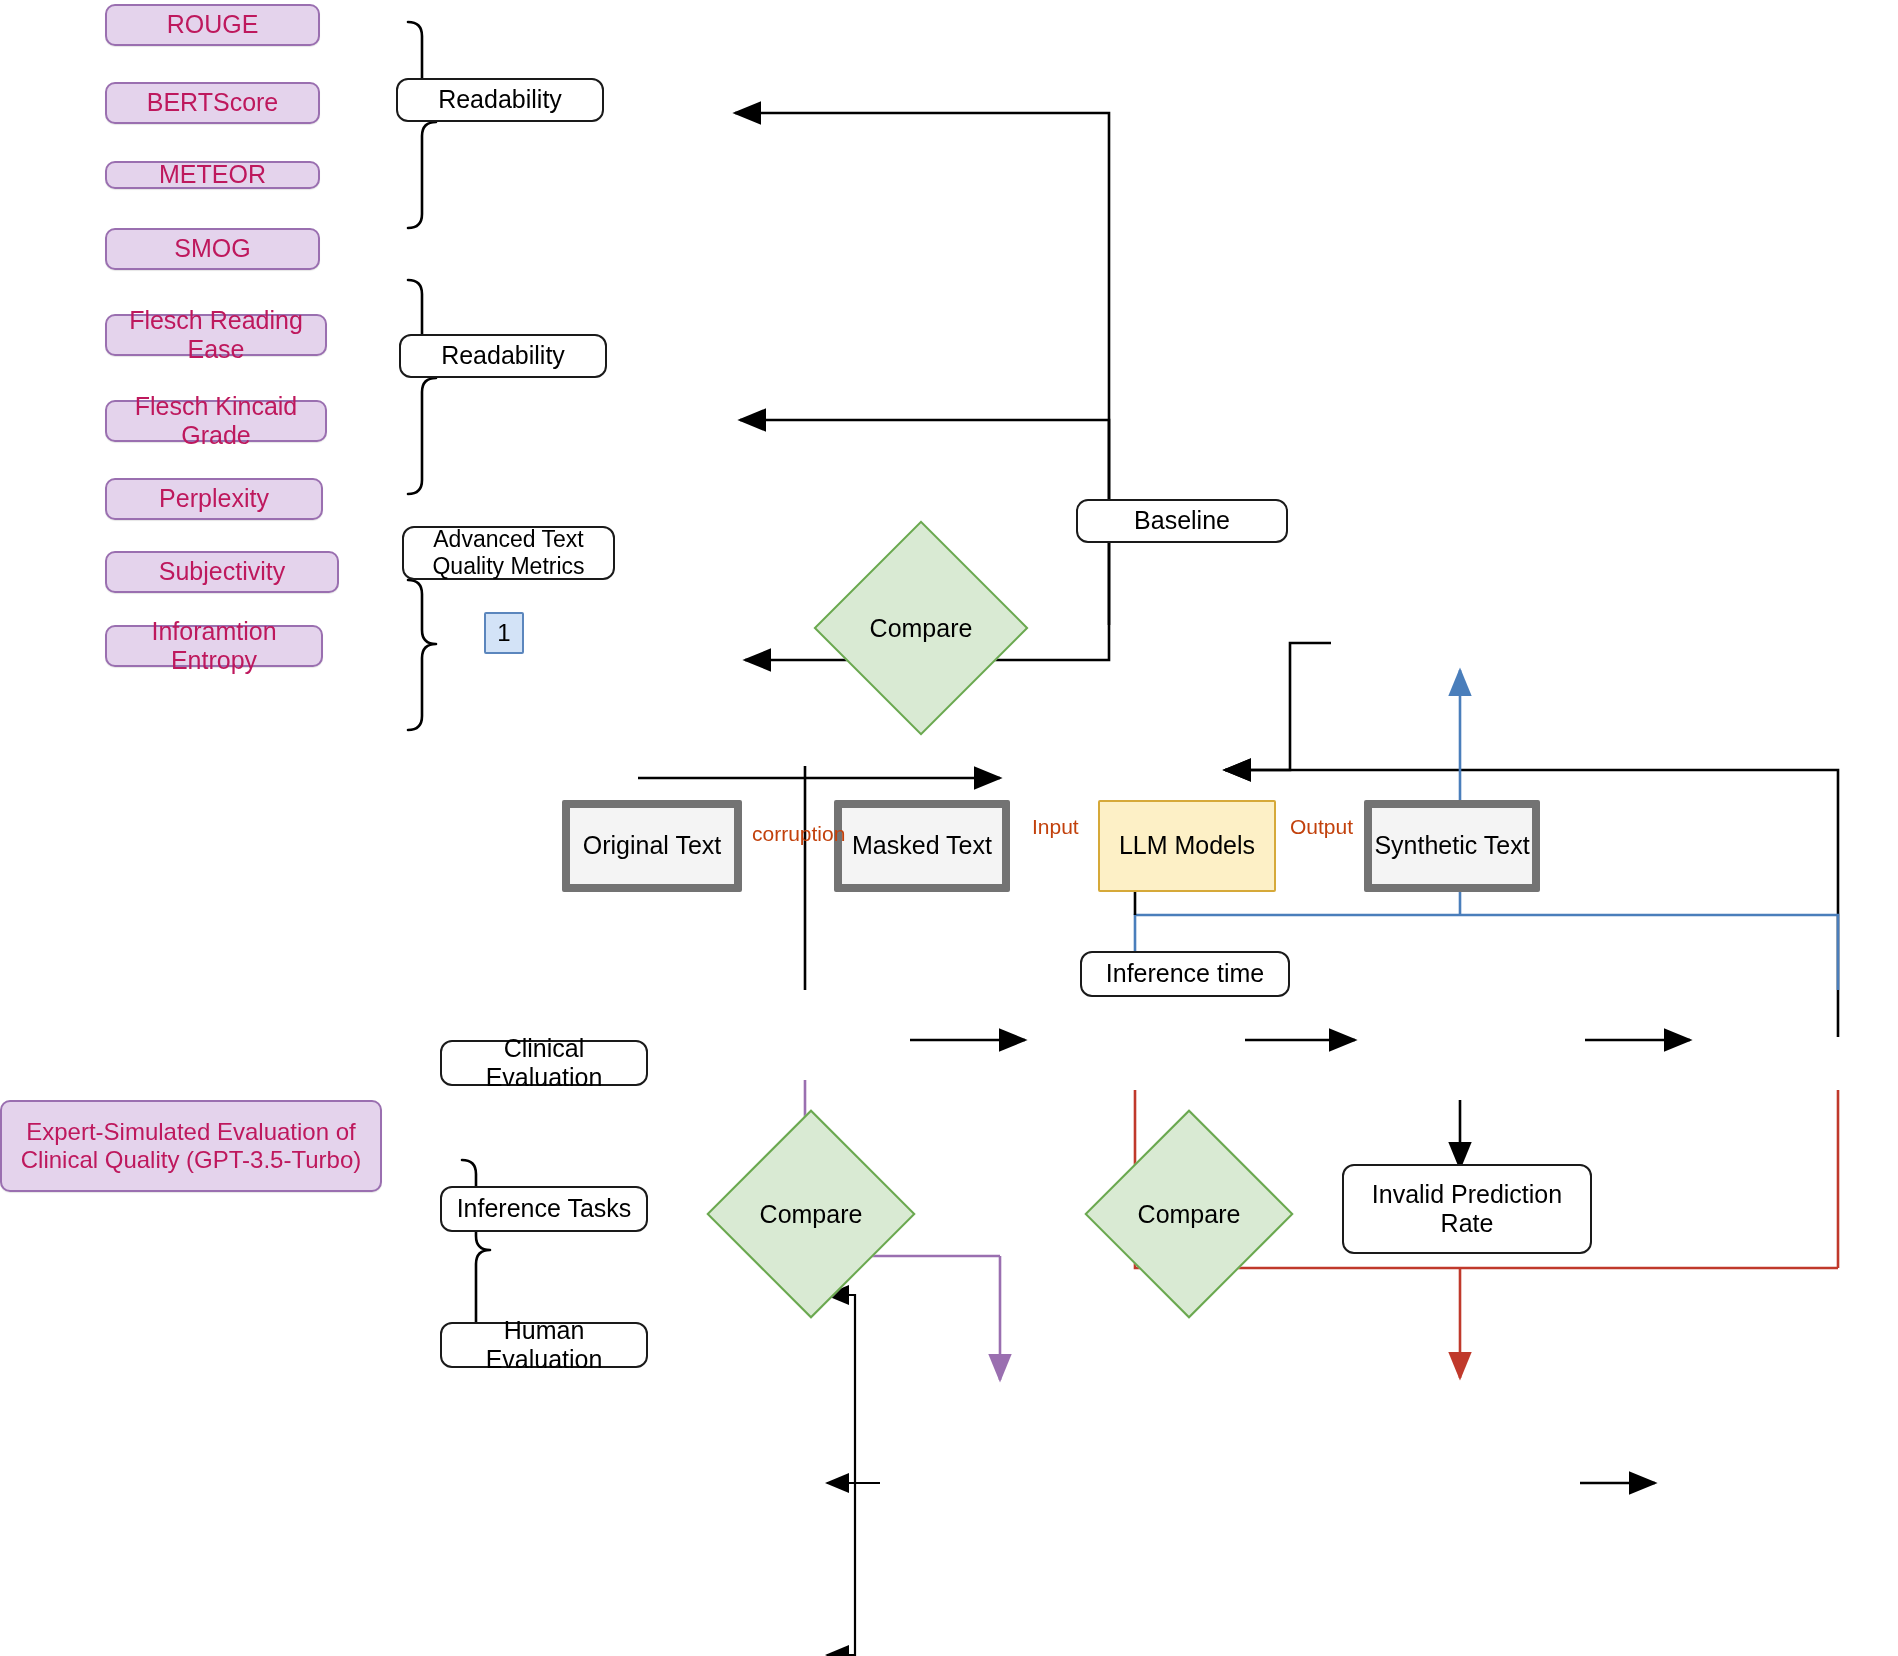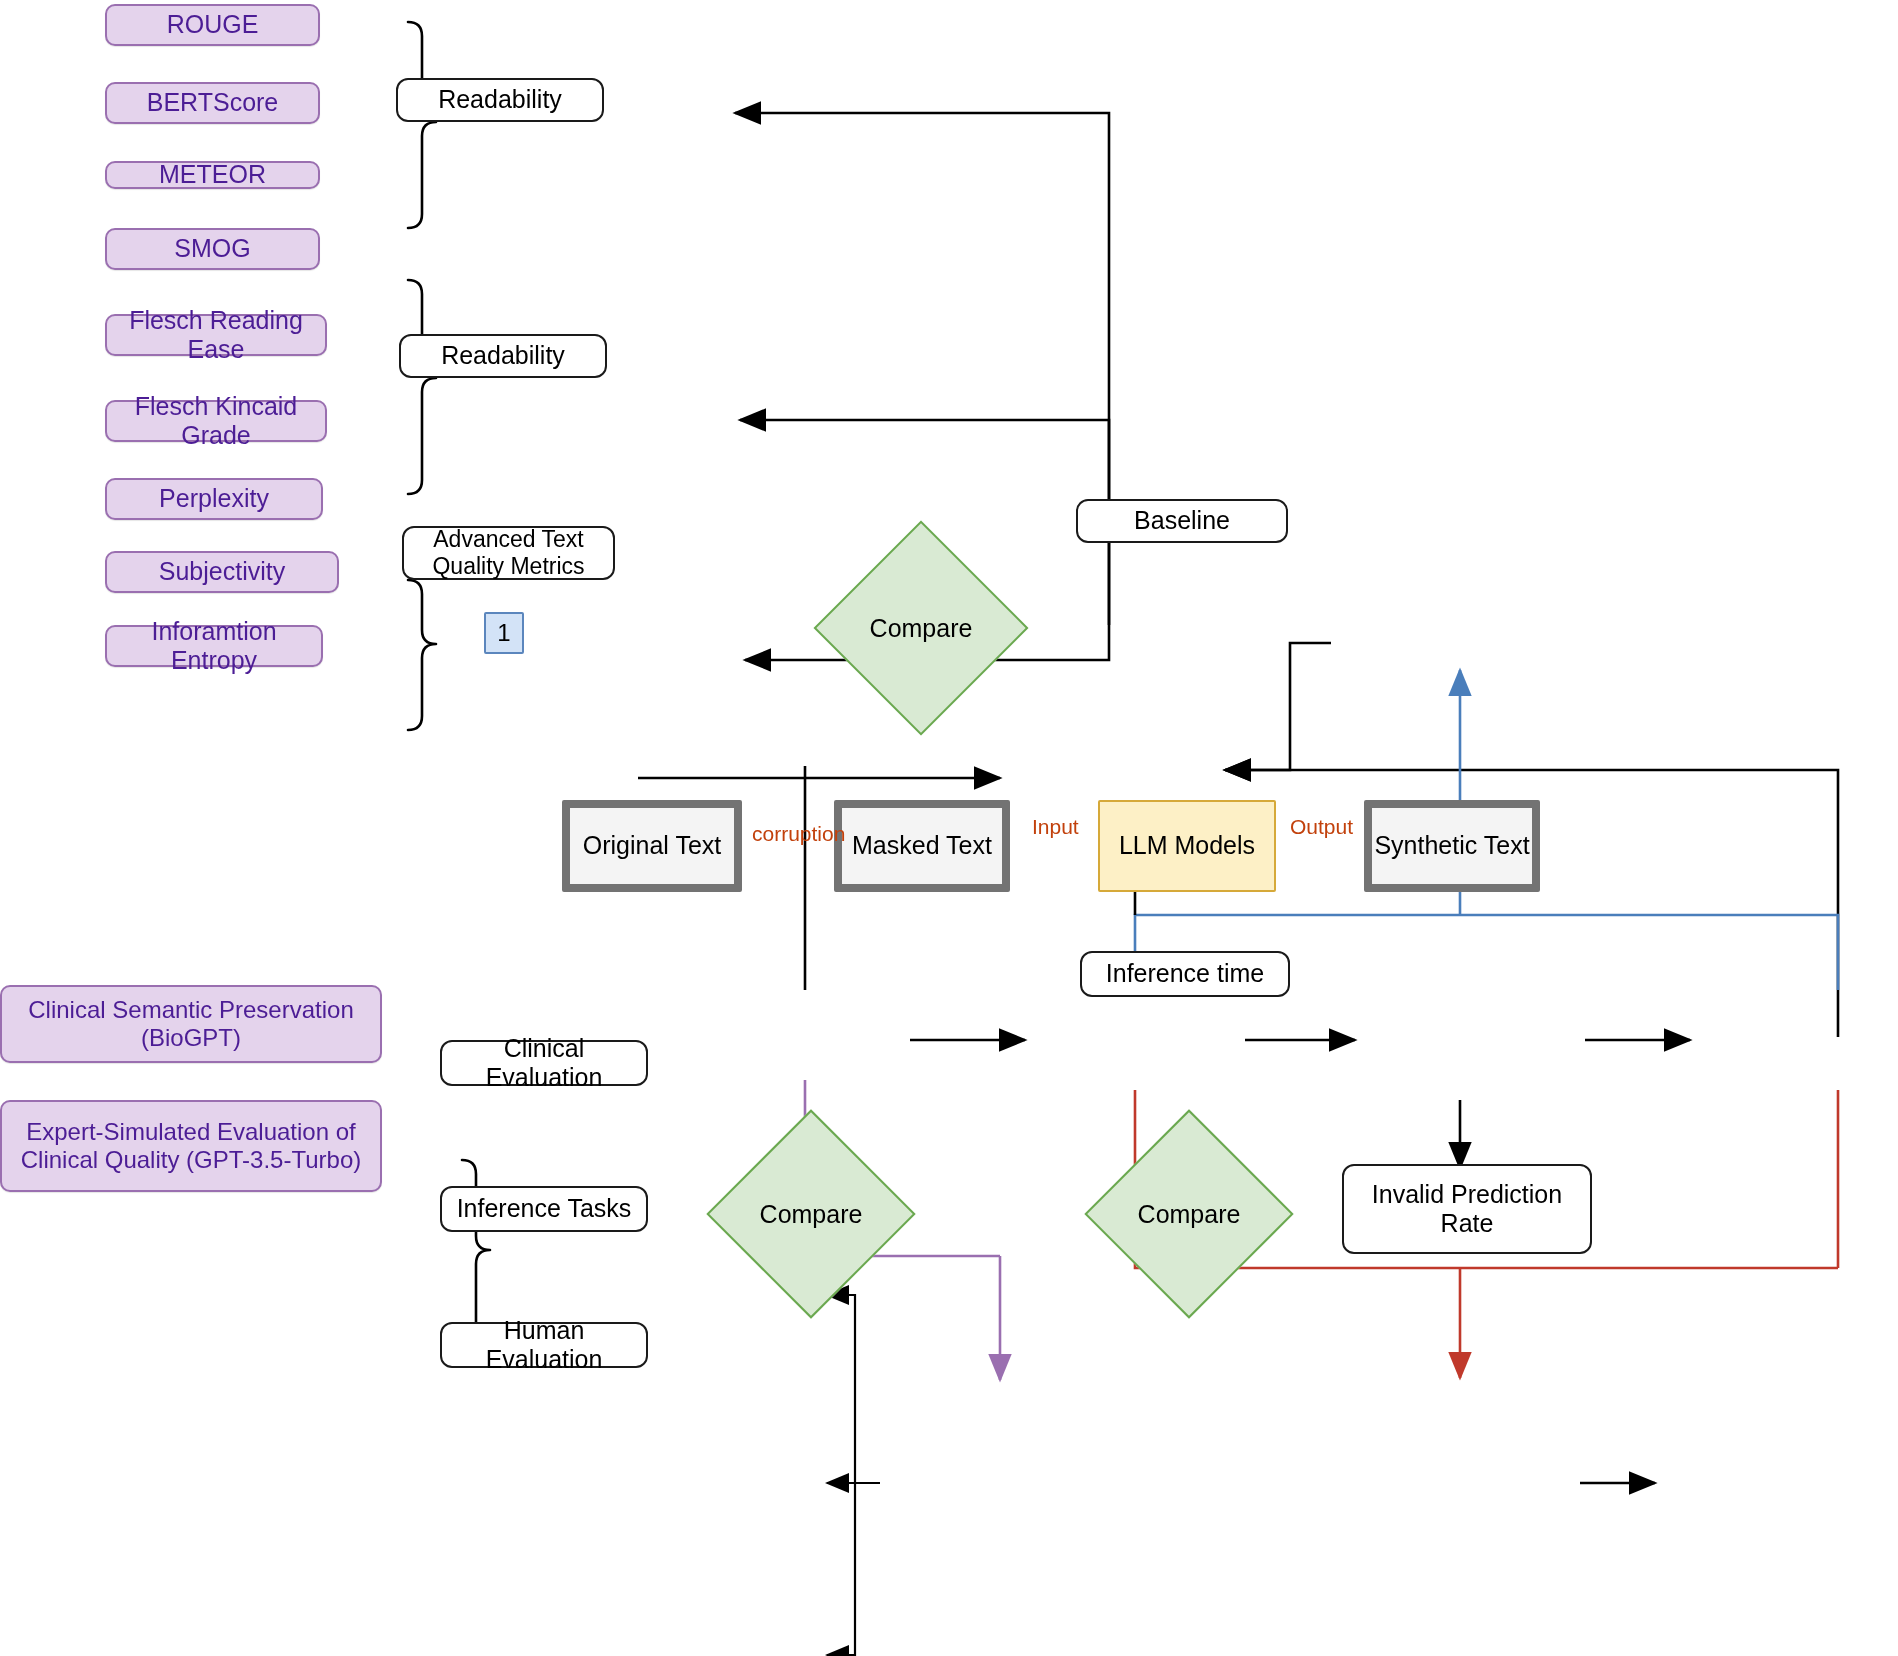--- a/index.html
+++ b/index.html
@@ -4,21 +4,21 @@
 <style>
   html,body{margin:0;padding:0;background:#ffffff;}
   body{font-family:"Liberation Sans", sans-serif;color:#000;}
   #stage{position:relative;width:1898px;height:1656px;background:#fff;overflow:hidden;}
 
   .node{position:absolute;box-sizing:border-box;display:flex;align-items:center;justify-content:center;text-align:center;line-height:1.18;}
 
   
   .pill{
     background:#e4d3ec;border:2px solid #9a6fb0;border-radius:10px;
-    font-size:25px;color:#4c1d95;box-shadow:0 1px 1px rgba(0,0,0,.10);
+    font-size:25px;color:#be185d;box-shadow:0 1px 1px rgba(0,0,0,.10);
     padding:2px 6px;
   }
   
   .rbox{
     background:#ffffff;border:2px solid #1a1a1a;border-radius:12px;
     font-size:25px;color:#000;padding:17px 8px;
   }
   
   .pbox{
     background:#f4f4f4;border:8px solid #737373;border-radius:2px;
@@ -126,21 +126,20 @@
   <div class="node pill" style="left:105px;top:161px;width:215px;height:28px;">METEOR</div>
 
   <div class="node pill" style="left:105px;top:228px;width:215px;height:42px;">SMOG</div>
   <div class="node pill" style="left:105px;top:314px;width:222px;height:42px;">Flesch Reading Ease</div>
   <div class="node pill" style="left:105px;top:400px;width:222px;height:42px;">Flesch Kincaid Grade</div>
 
   <div class="node pill" style="left:105px;top:478px;width:218px;height:42px;">Perplexity</div>
   <div class="node pill" style="left:105px;top:551px;width:234px;height:42px;">Subjectivity</div>
   <div class="node pill" style="left:105px;top:625px;width:218px;height:42px;">Inforamtion Entropy</div>
 
-  <div class="node pill" style="left:0px;top:985px;width:382px;height:78px;font-size:24px;">Clinical Semantic Preservation (BioGPT)</div>
   <div class="node pill" style="left:0px;top:1100px;width:382px;height:92px;font-size:24px;">Expert-Simulated Evaluation of Clinical Quality (GPT-3.5-Turbo)</div>
 
   <div class="node rbox" style="left:396px;top:78px;width:208px;height:44px;">Readability</div>
   <div class="node rbox" style="left:399px;top:334px;width:208px;height:44px;">Readability</div>
   <div class="node rbox" style="left:402px;top:526px;width:213px;height:54px;font-size:23px;">Advanced Text Quality Metrics</div>
 
   <div class="node bbox" style="left:484px;top:612px;width:40px;height:42px;">1</div>
 
   <div class="node rbox" style="left:1076px;top:499px;width:212px;height:44px;">Baseline</div>
 

